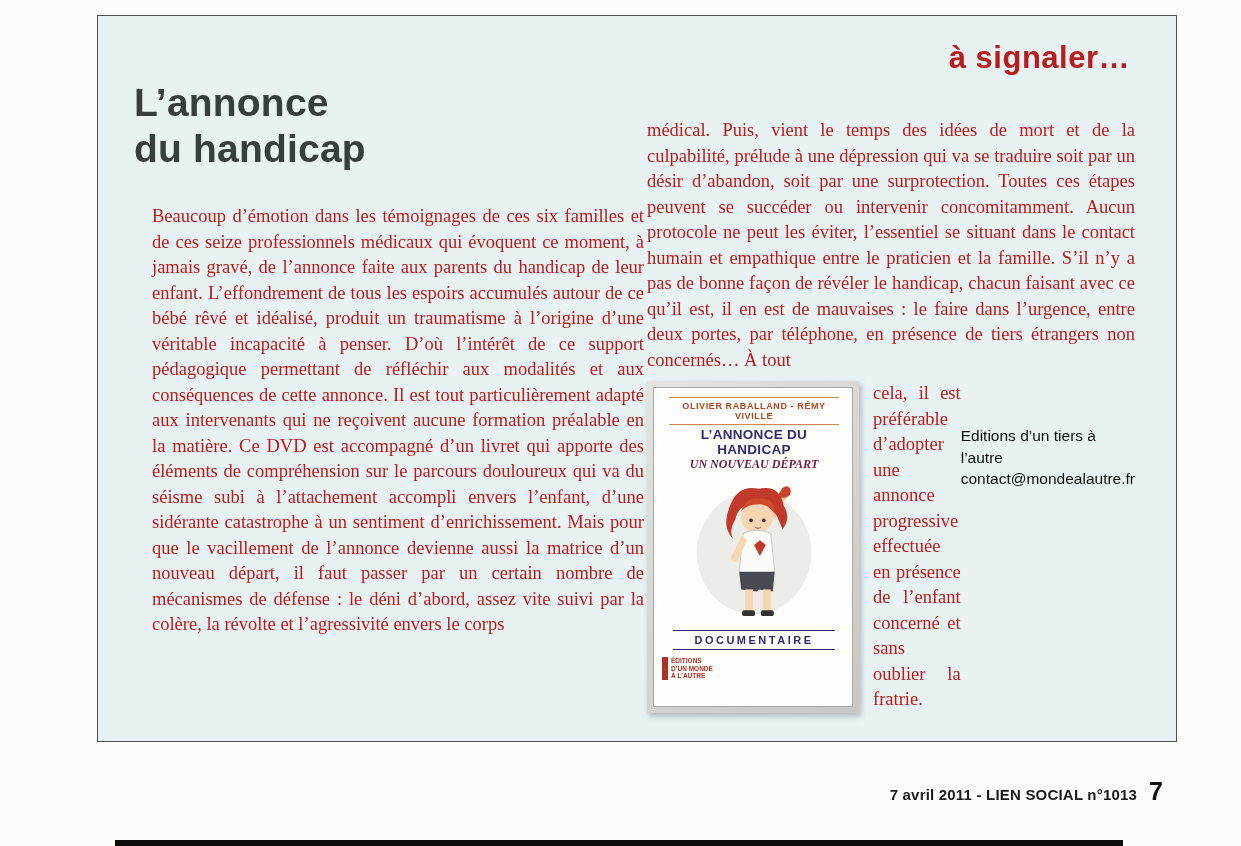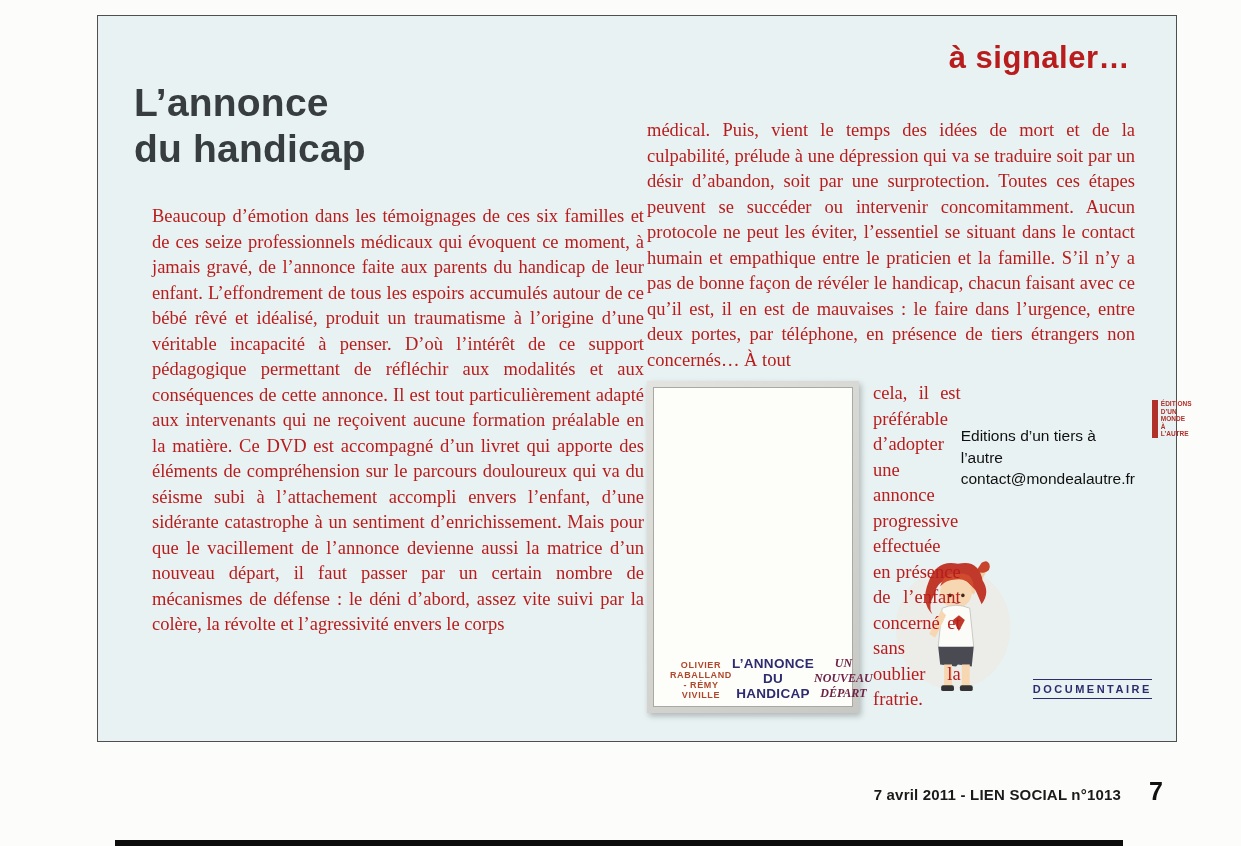--- a/index.html
+++ b/index.html
@@ -70,39 +70,40 @@
     flex: 0 0 212px;
     width: 212px;
     background: linear-gradient(135deg, #e3e3e0, #c7c7c3);
     padding: 6px;
     box-shadow: 2px 3px 6px rgba(0,0,0,0.25);
   }
   .dvd-cover {
     background: #fdfdfa;
     border: 1px solid #a9a9a4;
     height: 100%;
-    padding: 7px 6px 5px 16px;
+    padding: 7px 6px 5px 8px;
     display: flex;
-    align-items: flex-end;
+    flex-direction: column;
+    align-items: center;
     text-align: center;
   }
   .dvd-rule { width: 92%; border-top: 1px solid #c98a56; margin: 2px 0; }
   .dvd-authors {
     font-size: 9px; font-weight: bold; letter-spacing: 0.6px;
     color: #b0472a; text-transform: uppercase; margin: 1px 0;
   }
   .dvd-title {
     font-size: 13.5px; font-weight: bold; letter-spacing: 0.3px;
     color: #2e2c6e; text-transform: uppercase; margin-top: 0;
   }
   .dvd-subtitle {
     font-family: "Liberation Serif", serif;
     font-style: italic; font-weight: bold;
     font-size: 12px; color: #6e2246; text-transform: uppercase;
-    margin-top: 17px;
+    margin-top: 0;
   }
   .dvd-art { width: 160px; height: 148px; margin: 4px 0 2px 0; }
   .dvd-genre-box { width: 88%; margin-top: 2px; }
   .dvd-rule2 { border-top: 1px solid #2e2c6e; margin: 2px 0; }
   .dvd-genre {
     font-size: 11px; font-weight: bold; letter-spacing: 2.5px;
     color: #2e2c6e; text-transform: uppercase; padding: 1px 0;
   }
   .dvd-publisher {
     align-self: flex-start;
@@ -126,21 +127,21 @@
     line-height: 21.5px;
     color: #101010;
   }
   .caption-lead { font-weight: bold; font-style: italic; }
 
   .footer {
     position: absolute;
     top: 777px; right: 78px;
     display: flex;
     align-items: baseline;
-    gap: 28px;
+    gap: 12px;
   }
   .footer-issue { font-size: 15px; font-weight: bold; color: #1a1a1a; letter-spacing: 0.2px; }
   .footer-page { font-size: 25px; font-weight: bold; color: #111; }
 
   .scan-bar {
     position: absolute;
     left: 115px; top: 840px;
     width: 1008px; height: 6px;
     background: #0d0d0d;
   }

